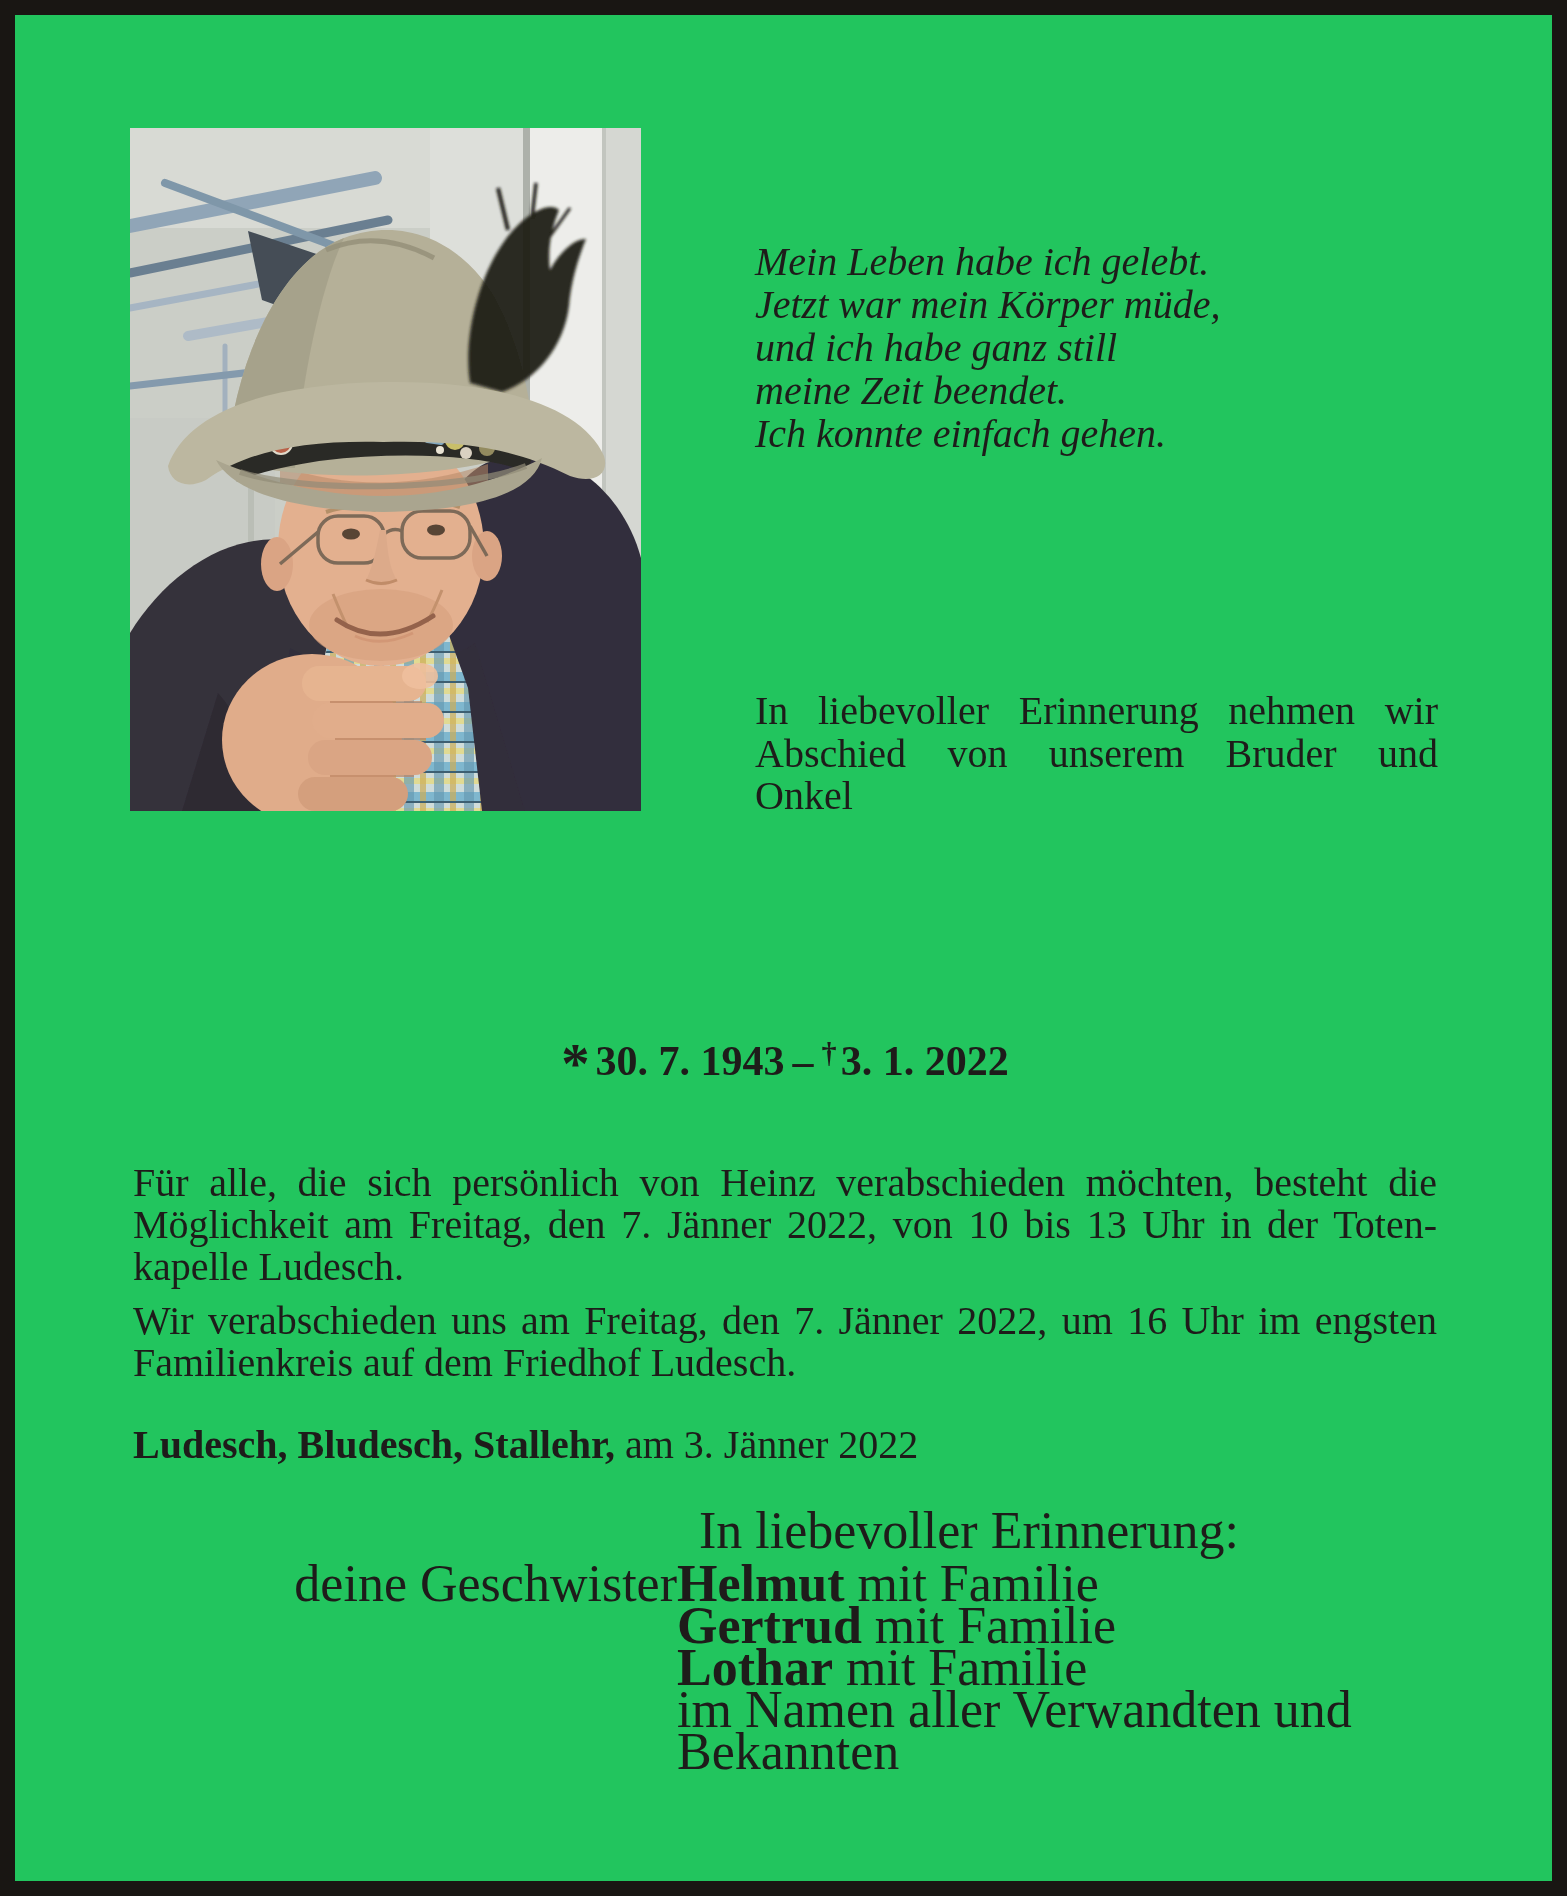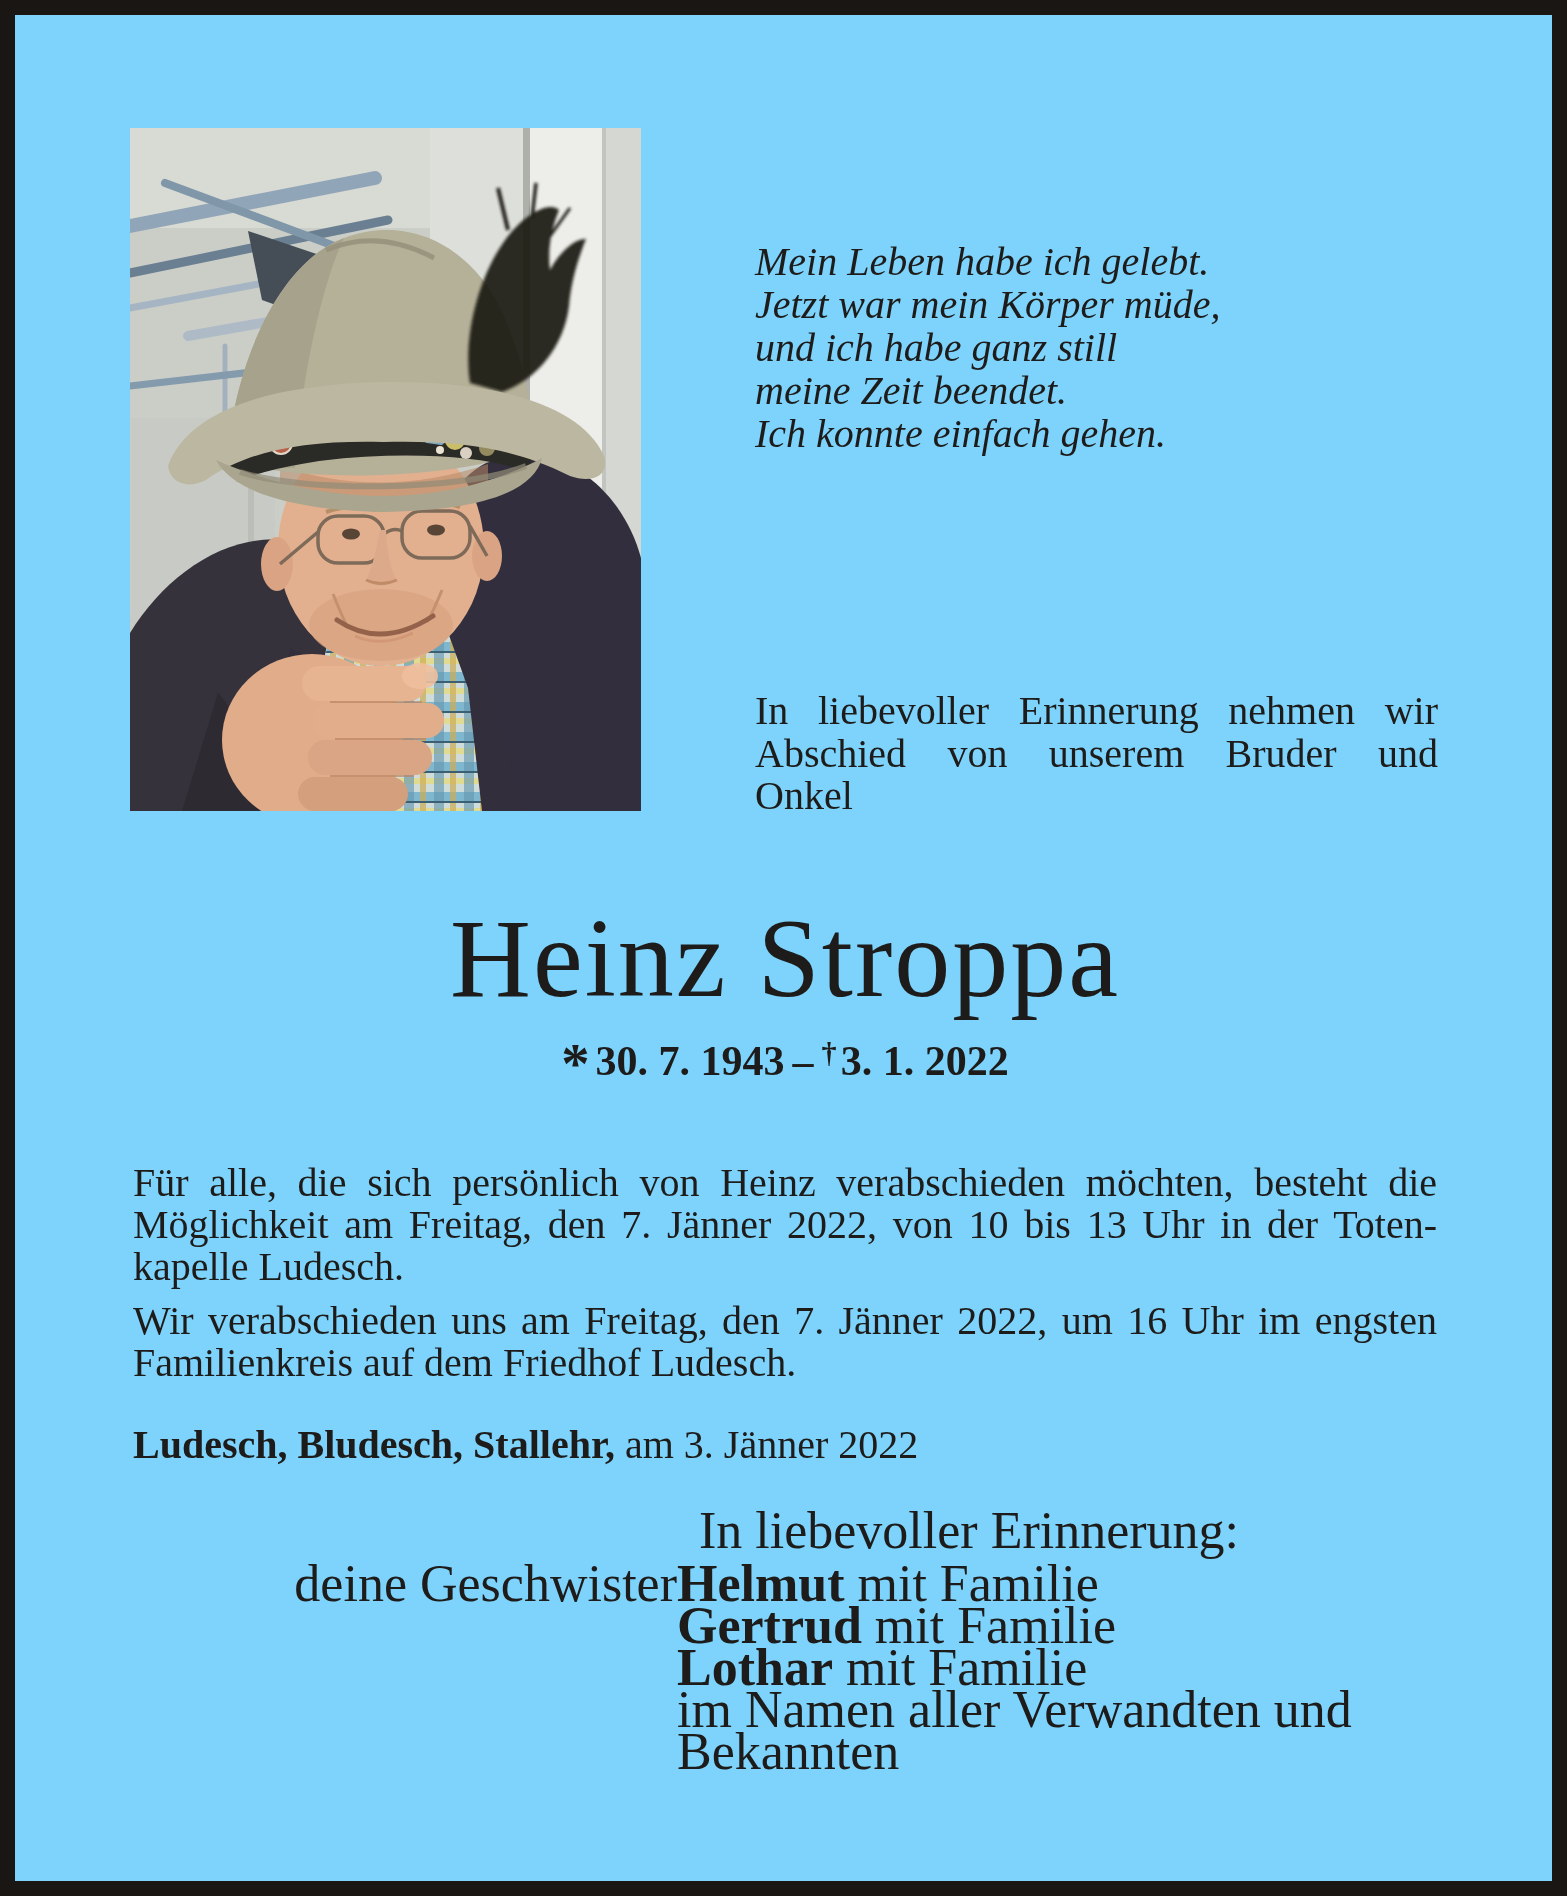--- a/index.html
+++ b/index.html
@@ -1,20 +1,20 @@
 <!DOCTYPE html>
 <html lang="de"><head>
 <meta charset="utf-8">
 <title>Todesanzeige</title>
 <style>
   html,body{margin:0;padding:0;background:#ffffff;}
   .page{
     position:relative;
     width:1567px;height:1896px;
-    background:#7dd3fc;
+    background:#22c55e;
     color:#1e1c1a;
     font-family:"Liberation Serif","DejaVu Serif",serif;
     overflow:hidden;
   }
   .frame{
     position:absolute;inset:0;
     border:15px solid #191613;
     pointer-events:none;
     box-sizing:border-box;
     z-index:10;
@@ -189,21 +189,20 @@
     <div>meine Zeit beendet.</div>
     <div>Ich konnte einfach gehen.</div>
   </div>
 
   <div class="intro">
     <div class="jline">In liebevoller Erinnerung nehmen wir</div>
     <div class="jline">Abschied von unserem Bruder und</div>
     <div>Onkel</div>
   </div>
 
-  <div class="name-title">Heinz Stroppa</div>
 
   <div class="dates">
     <span class="star">*</span><span>30. 7. 1943</span><span class="sep">–</span><span class="dagger">†</span><span>3. 1. 2022</span>
   </div>
 
   <div class="para1">
     <div class="jline">Für alle, die sich persönlich von Heinz verabschieden möchten, besteht die</div>
     <div class="jline">Möglichkeit am Freitag, den 7. Jänner 2022, von 10 bis 13 Uhr in der Toten-</div>
     <div>kapelle Ludesch.</div>
   </div>

